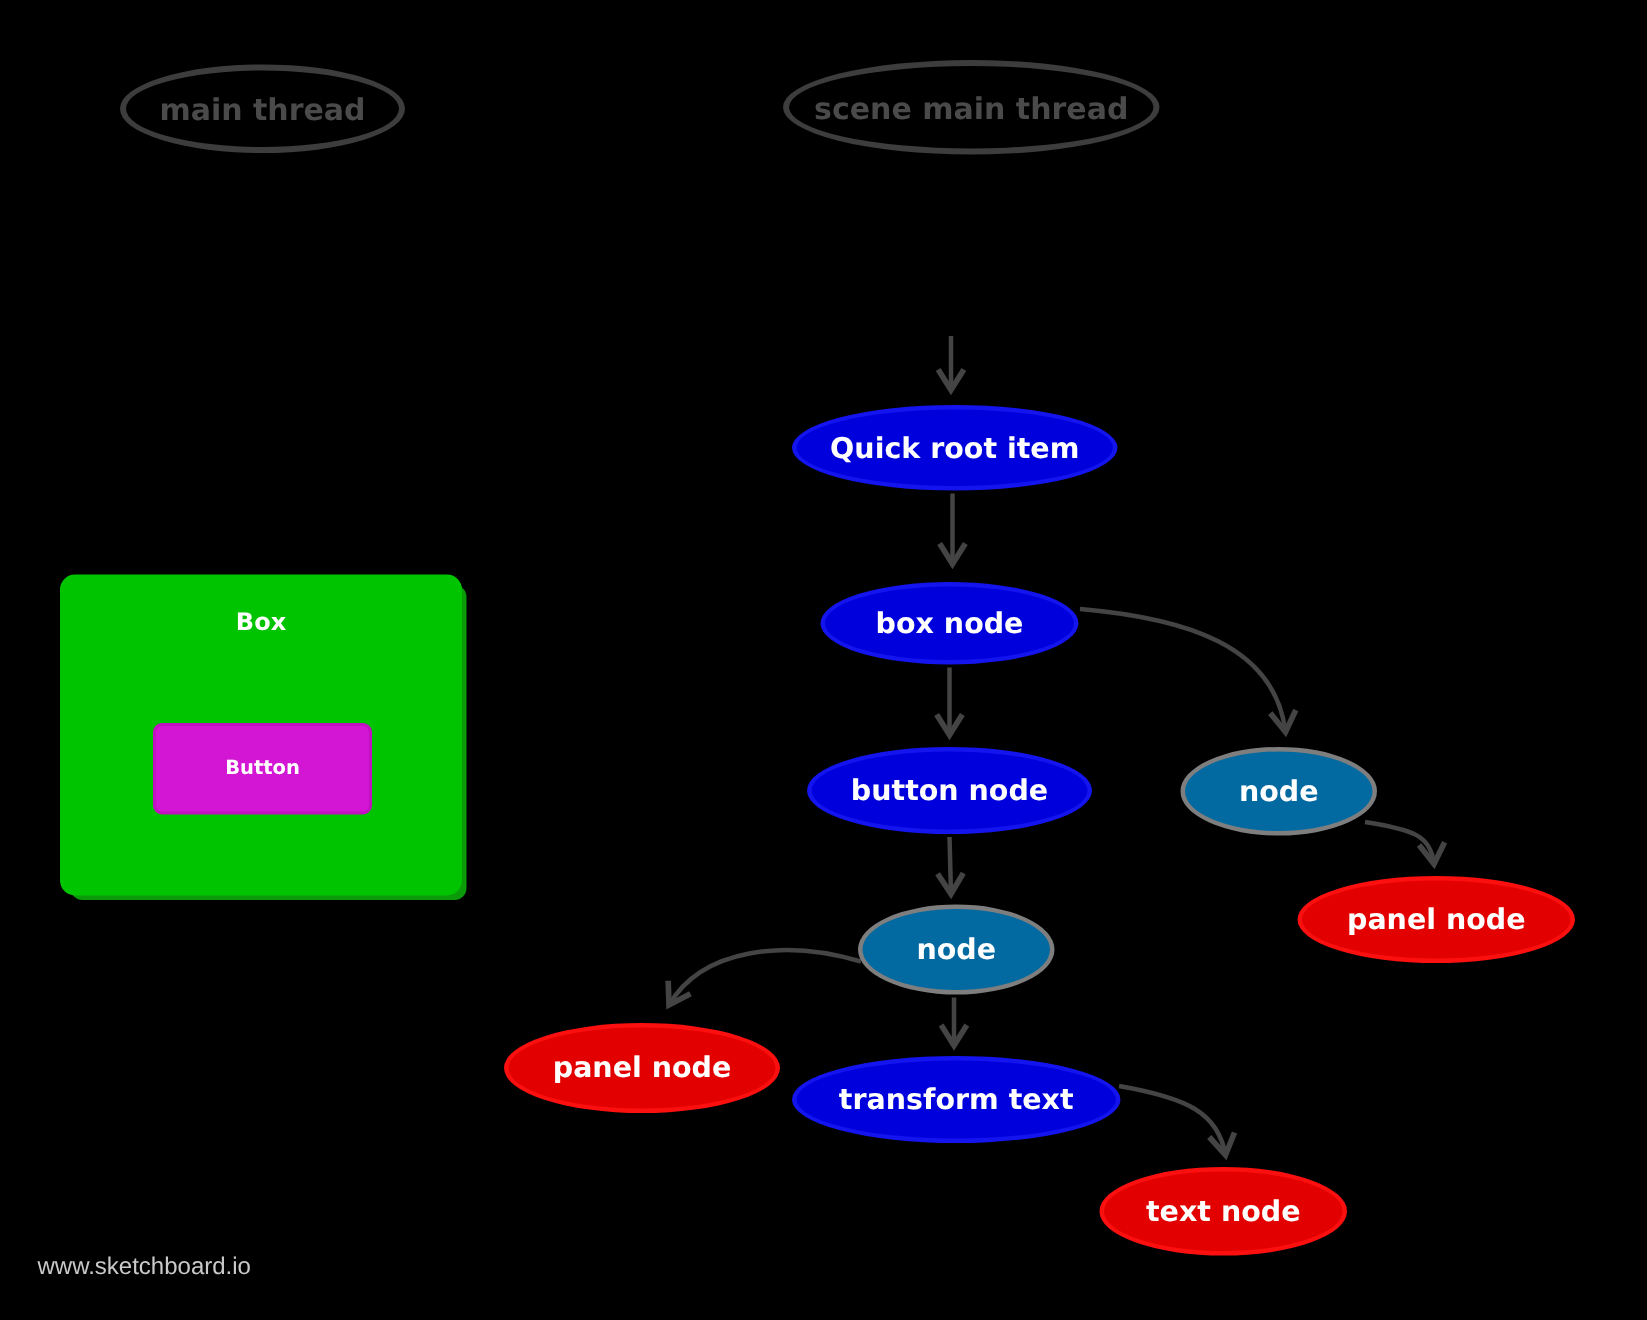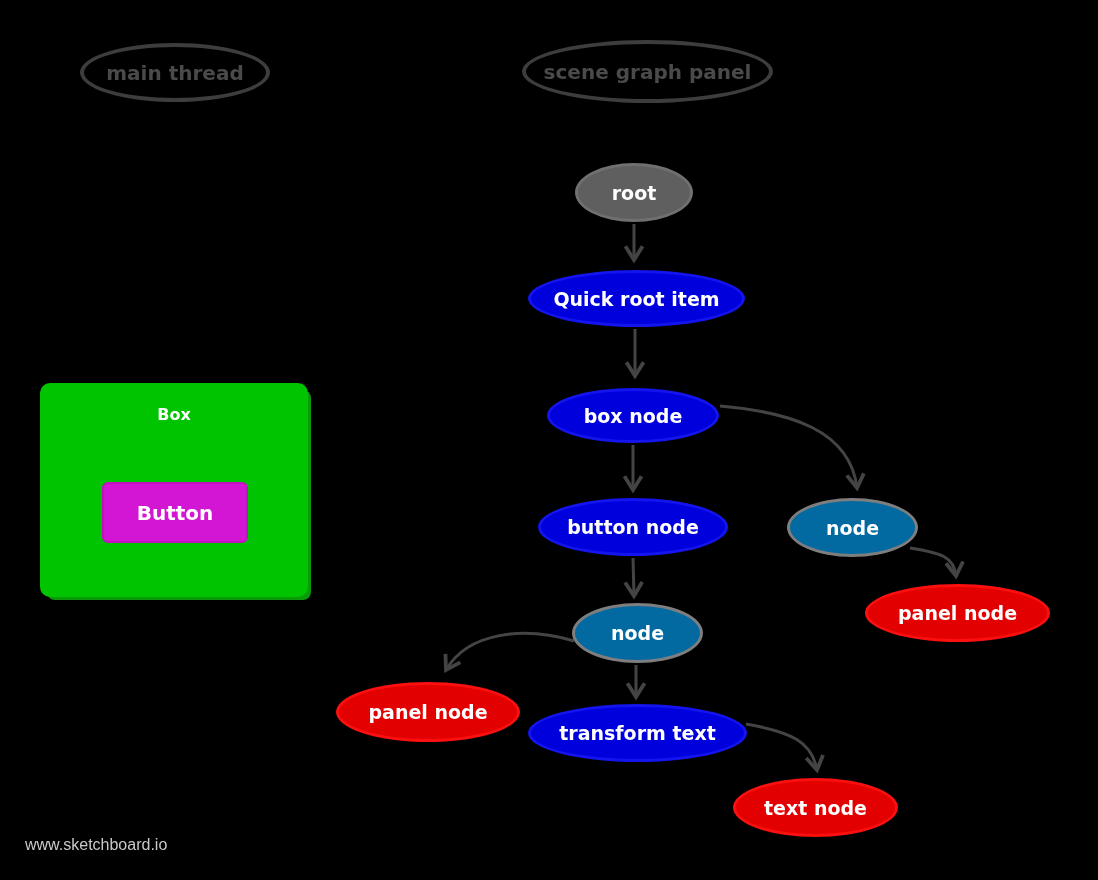--- a/index.html
+++ b/index.html
@@ -49,21 +49,21 @@
     position: absolute; top: 22px; left: 0; width: 100%;
     text-align: center; color: #ffffff; font-weight: bold; font-size: 16px;
   }
   .button-shape {
     position: absolute;
     left: 62px; top: 99px; width: 146px; height: 61px;
     background: #d316d3;
     border: 2px solid #c012c0;
     border-radius: 6px;
     display: flex; align-items: center; justify-content: center;
-    color: #ffffff; font-weight: bold; font-size: 20px;
+    color: #ffffff; font-weight: bold; font-size: 13px;
     box-sizing: border-box;
   }
 
   .watermark {
     position: absolute;
     left: 25px; top: 836px;
     color: #c9c9c9;
     font-size: 16px;
     font-family: "Liberation Sans", sans-serif;
   }
@@ -94,33 +94,30 @@
     <path class="edge" d="M633,558 L634,596" marker-end="url(#chev)"></path>
     <path class="edge" d="M574,641 C524,626 468,632 446,670" marker-end="url(#chev)"></path>
     <path class="edge" d="M636,665 L636,697" marker-end="url(#chev)"></path>
     <path class="edge" d="M746,724 C792,732 812,742 817,770" marker-end="url(#chev)"></path>
   </svg>
 
   <div class="lane" style="left:80px; top:43px; width:190px; height:59px;">
     <span>main thread</span>
   </div>
   <div class="lane" style="left:522px; top:40px; width:251px; height:63px;">
-    <span>scene graph panel</span>
+    <span>scene main thread</span>
   </div>
 
   <div class="box-shape">
     <div class="box-label">Box</div>
     <div class="button-shape">
       <span>Button</span>
     </div>
   </div>
 
-  <div class="node gray-dark" style="left:575px; top:163px; width:118px; height:59px;">
-    <span>root</span>
-  </div>
 
   <div class="node blue" style="left:528px; top:270px; width:217px; height:57px;">
     <span>Quick root item</span>
   </div>
 
   <div class="node blue" style="left:547px; top:388px; width:172px; height:55px;">
     <span>box node</span>
   </div>
 
   <div class="node blue" style="left:538px; top:498px; width:190px; height:58px;">

